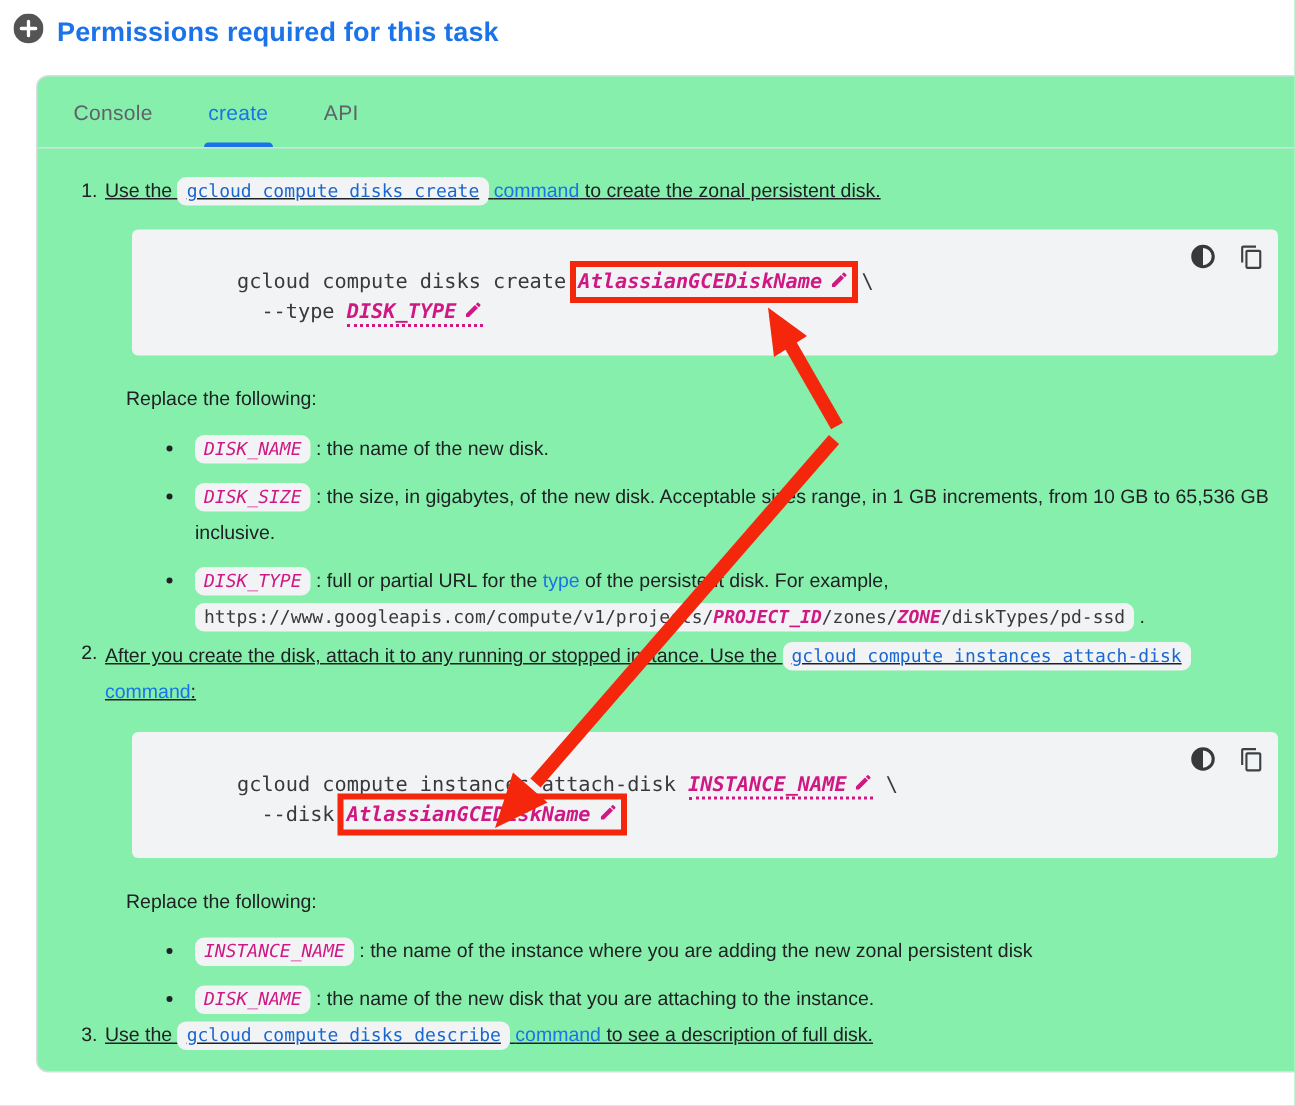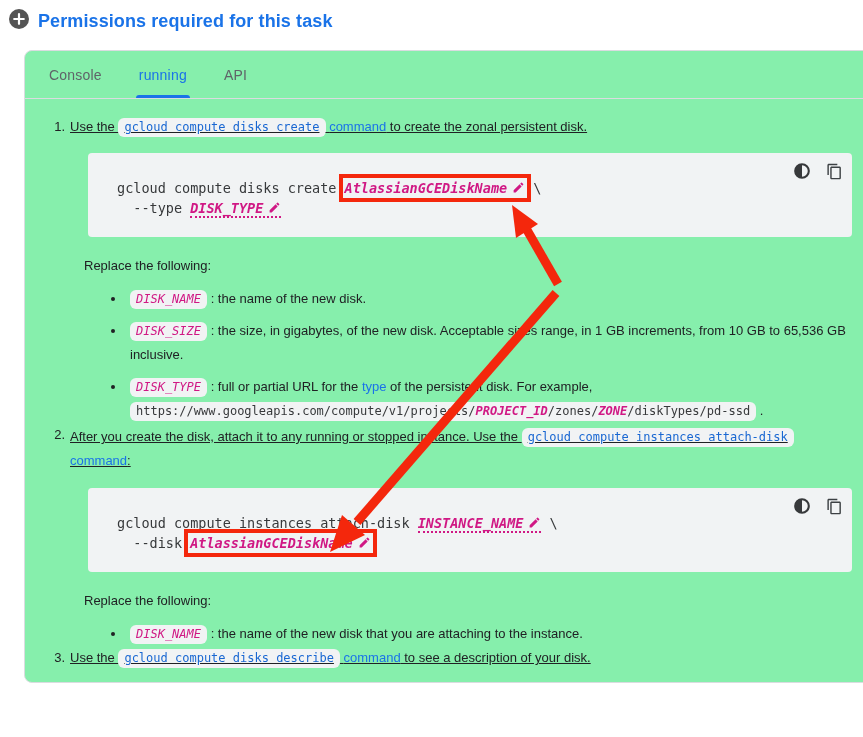--- a/index.html
+++ b/index.html
@@ -35,21 +35,21 @@
   .chip{font-family:"DejaVu Sans Mono",monospace;font-size:12px;background:var(--chip-bg);
         border-radius:6px;padding:2px 6px 3px;white-space:nowrap;}
   .chip-cmd{color:var(--code-blue);}
   .chip-ph{color:var(--pink);font-weight:normal;font-style:italic;}
   .chip-url{color:#37393b;}
   .ph-in{color:var(--pink);font-weight:bold;font-style:italic;margin-top:29px;}
   
   .codeblock{position:relative;background:var(--code-bg);border-radius:4px;
              margin:16px 0 0 18px;padding:25px 20px 19px 29px;}
   .codeline{font-family:"DejaVu Sans Mono",monospace;font-size:13.5px;line-height:20px;
-            white-space:pre;color:#37393b;}
+            white-space:pre;color:#37393b;margin-left:41px;}
   .ph{color:var(--pink);font-weight:bold;font-style:italic;white-space:nowrap;}
   .ph-u{border-bottom:2px dotted var(--pink);}
   .annot-box{outline:4px solid var(--annot-red);outline-offset:2px;}
   .pencil{display:inline-block;width:13px;height:13px;margin-left:5px;vertical-align:-1px;
           fill:var(--pink);cursor:pointer;}
   .code-toolbar{position:absolute;top:8px;right:8px;display:flex;gap:12px;}
   .icon-btn{width:20px;height:20px;display:flex;align-items:center;justify-content:center;cursor:pointer;}
   .icon-btn svg{fill:var(--icon);}
   
   .replace-heading{margin:20px 0 0 14px;line-height:17px;}
@@ -70,21 +70,21 @@
         <circle cx="10" cy="10" r="10" fill="#545454"></circle>
         <path d="M10 5.2v9.6M5.2 10h9.6" stroke="#fff" stroke-width="2.2" stroke-linecap="round"></path>
       </svg>
   </span>
   <span class="perm-label">Permissions required for this task</span>
 </div>
 
 <div class="card">
   <div class="tabs">
     <div class="tab">Console</div>
-    <div class="tab active">running</div>
+    <div class="tab active">create</div>
     <div class="tab">API</div>
   </div>
 
   <div class="content">
 
     <div class="step">
       <div class="step-num">1.</div>
       <div class="step-body">
         <div class="step-text">
           <span>Use the </span><code class="chip chip-cmd">gcloud compute disks create</code><span> </span><a class="link">command</a><span> to create the zonal persistent disk.</span>
@@ -150,30 +150,31 @@
                   <path d="M3 17.25V21h3.75L17.81 9.94l-3.75-3.75L3 17.25zM20.71 7.04c.39-.39.39-1.02 0-1.41l-2.34-2.34a.9959.9959 0 0 0-1.41 0l-1.83 1.83 3.75 3.75 1.83-1.83z"></path>
                 </svg></span><span> \</span></div>
           <div class="codeline"><span>  --disk </span><span class="ph annot-box"><span>AtlassianGCEDiskName</span><svg class="pencil" viewBox="0 0 24 24">
                   <path d="M3 17.25V21h3.75L17.81 9.94l-3.75-3.75L3 17.25zM20.71 7.04c.39-.39.39-1.02 0-1.41l-2.34-2.34a.9959.9959 0 0 0-1.41 0l-1.83 1.83 3.75 3.75 1.83-1.83z"></path>
                 </svg></span><span></span></div>
         </div>
 
         <div class="replace-heading">Replace the following:</div>
 
         <ul class="bullets">
+          <li><code class="chip chip-ph">INSTANCE_NAME</code><span> : the name of the instance where you are adding the new zonal persistent disk</span></li>
           <li><code class="chip chip-ph">DISK_NAME</code><span> : the name of the new disk that you are attaching to the instance.</span></li>
         </ul>
       </div>
     </div>
 
     <div class="step">
       <div class="step-num">3.</div>
       <div class="step-body">
         <div class="step-text">
-          <span>Use the </span><code class="chip chip-cmd">gcloud compute disks describe</code><span> </span><a class="link">command</a><span> to see a description of your disk.</span>
+          <span>Use the </span><code class="chip chip-cmd">gcloud compute disks describe</code><span> </span><a class="link">command</a><span> to see a description of full disk.</span>
         </div>
       </div>
     </div>
 
   </div>
 </div>
 
 <svg class="overlay" viewBox="0 0 863 737">
   <line x1="558" y1="284" x2="527" y2="230" stroke="var(--annot-red)" stroke-width="9"></line>
   <polygon points="512,205 538,224 516,238" fill="var(--annot-red)"></polygon>

